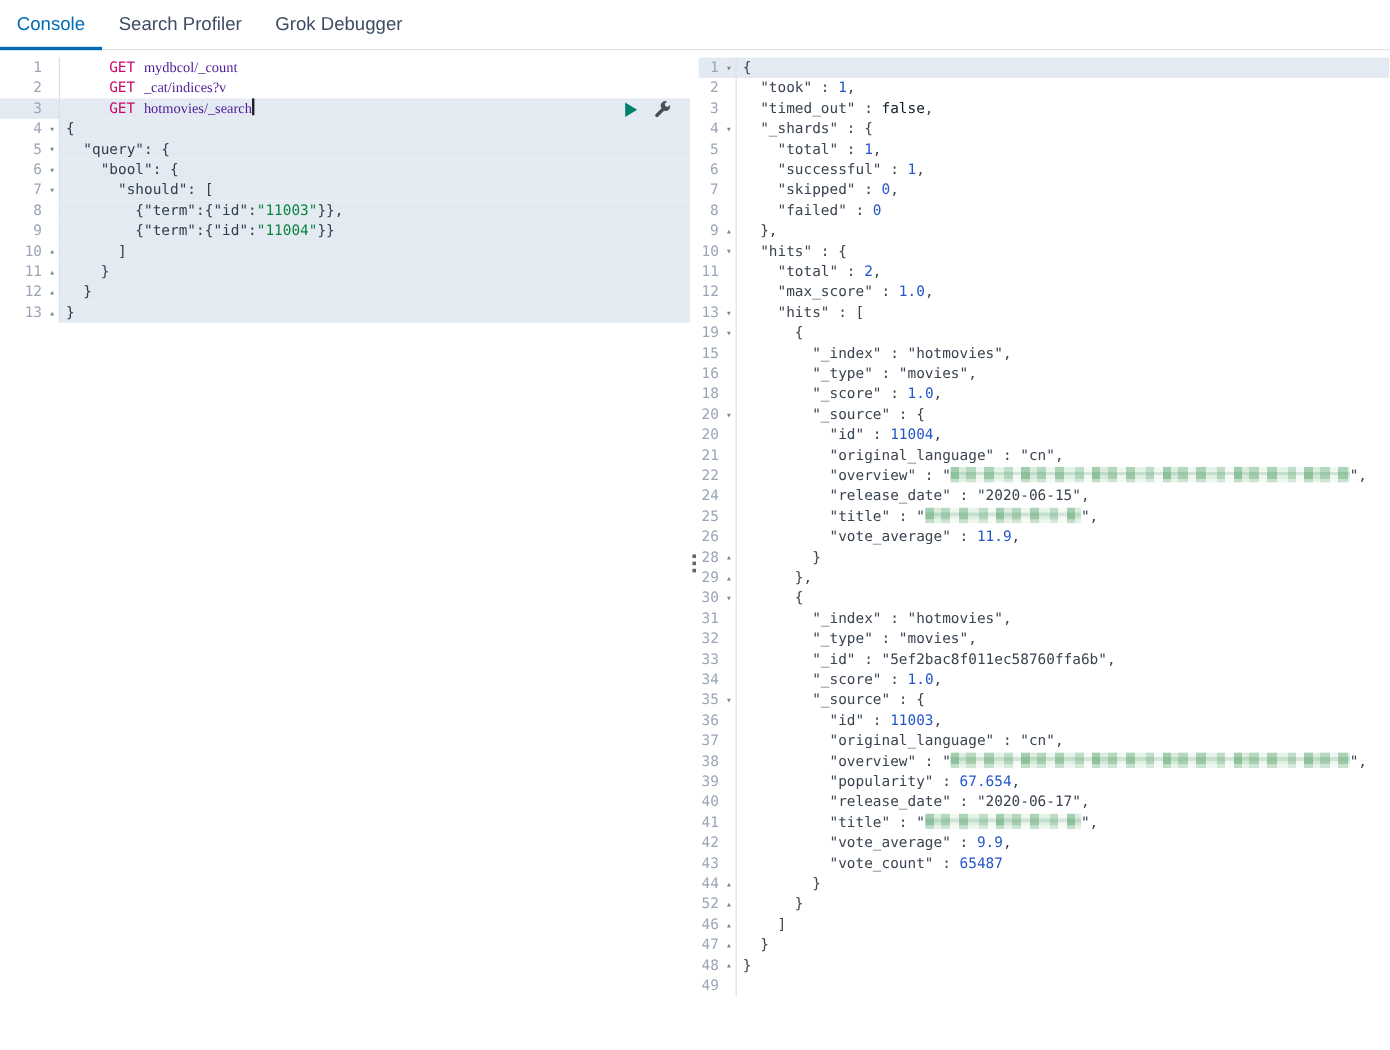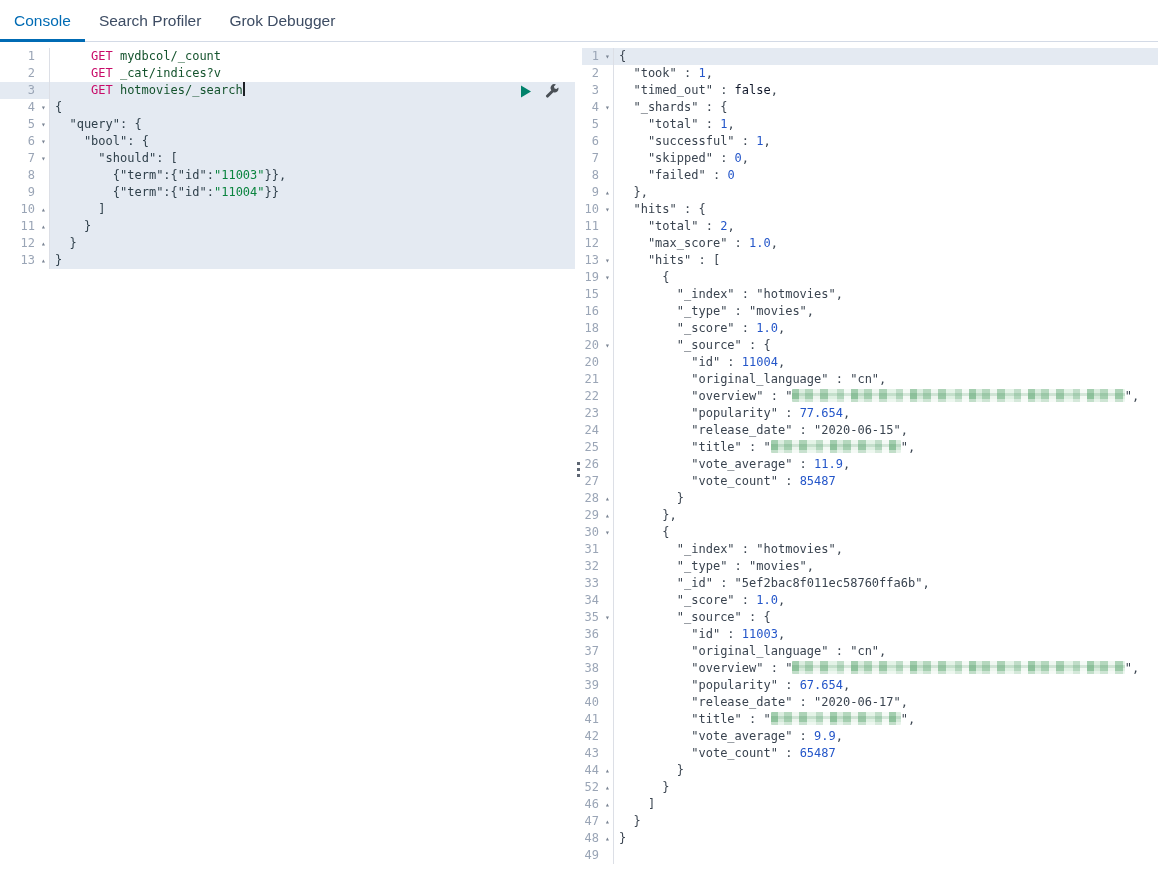--- a/index.html
+++ b/index.html
@@ -24,21 +24,21 @@
   .ln{text-align:right;color:#9aa5b6;padding-right:3px;flex:none;font-size:12px;}
   #left-editor .ln{width:35px;}
   #right-editor .ln{width:17px;}
   .fold{width:11px;flex:none;border-right:1px solid #dcdfe6;color:#7b8594;font-size:8px;
         line-height:17px;text-align:center;cursor:pointer;}
   .code{flex:1;white-space:pre;padding-left:5px;}
   .line.active .ln,.line.active .fold,.line.active .code{background:#e4eaf2;}
   .code.hl{background:#e4eaf2;}
   
   .m{color:#c80a68;margin-left:36px;}            
-  .u{color:#14532d;}            
+  .u{color:#4c1d95;font-family:Liberation Serif, serif;}            
   .k{color:#30414c;}            
   .s{color:#0a843f;}            
   .t{color:#3a4450;}            
   .n{color:#2456c9;}            
   .b{color:#0f172a;}            
   .caret{display:inline-block;width:2px;height:14px;background:#1d2126;vertical-align:-2px;}
   .censor{display:inline-block;height:13px;vertical-align:-2px;border-radius:1px;background:
     repeating-linear-gradient(0deg, rgba(255,255,255,.45) 0 3px, rgba(255,255,255,0) 3px 6px,
       rgba(130,180,145,.28) 6px 9px, rgba(255,255,255,.18) 9px 13px),
     repeating-linear-gradient(90deg, #8fc39d 0 7px, #d4e9d9 7px 13px, #a5cfb0 13px 21px,
@@ -244,43 +244,33 @@
         <span class="ln">21</span>
         <span class="fold"></span>
         <span class="code"><span class="t">          "original_language" : "cn",</span></span>
       </div>
       <div class="line">
         <span class="ln">22</span>
         <span class="fold"></span>
         <span class="code"><span class="t">          "overview" : "</span><span class="censor" style="width: 46ch;"></span><span class="t">",</span></span>
       </div>
       <div class="line">
-        <span class="ln">23</span>
-        <span class="fold"></span>
-        <span class="code"><span class="t">          "popularity" : </span><span class="n">77.654</span><span class="t">,</span></span>
-      </div>
-      <div class="line">
         <span class="ln">24</span>
         <span class="fold"></span>
         <span class="code"><span class="t">          "release_date" : "2020-06-15",</span></span>
       </div>
       <div class="line">
         <span class="ln">25</span>
         <span class="fold"></span>
         <span class="code"><span class="t">          "title" : "</span><span class="censor" style="width: 18ch;"></span><span class="t">",</span></span>
       </div>
       <div class="line">
         <span class="ln">26</span>
         <span class="fold"></span>
         <span class="code"><span class="t">          "vote_average" : </span><span class="n">11.9</span><span class="t">,</span></span>
-      </div>
-      <div class="line">
-        <span class="ln">27</span>
-        <span class="fold"></span>
-        <span class="code"><span class="t">          "vote_count" : </span><span class="n">85487</span></span>
       </div>
       <div class="line">
         <span class="ln">28</span>
         <span class="fold">▴</span>
         <span class="code"><span class="t">        }</span></span>
       </div>
       <div class="line">
         <span class="ln">29</span>
         <span class="fold">▴</span>
         <span class="code"><span class="t">      },</span></span>

